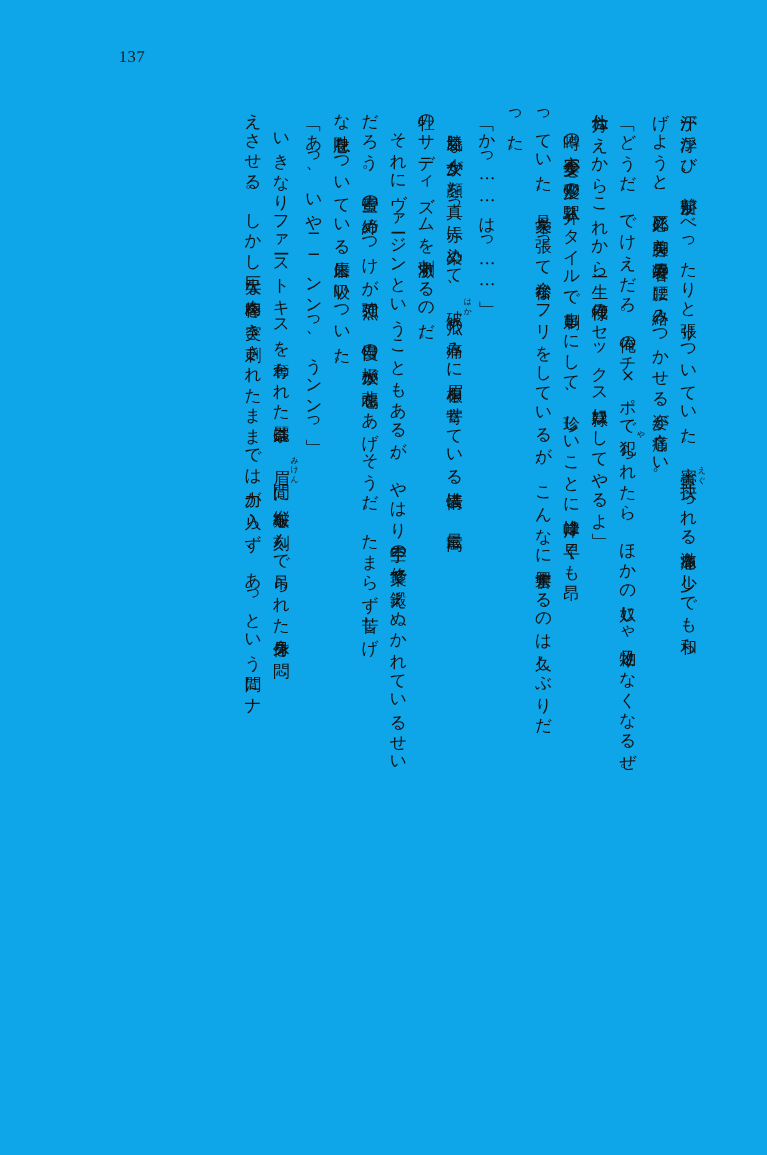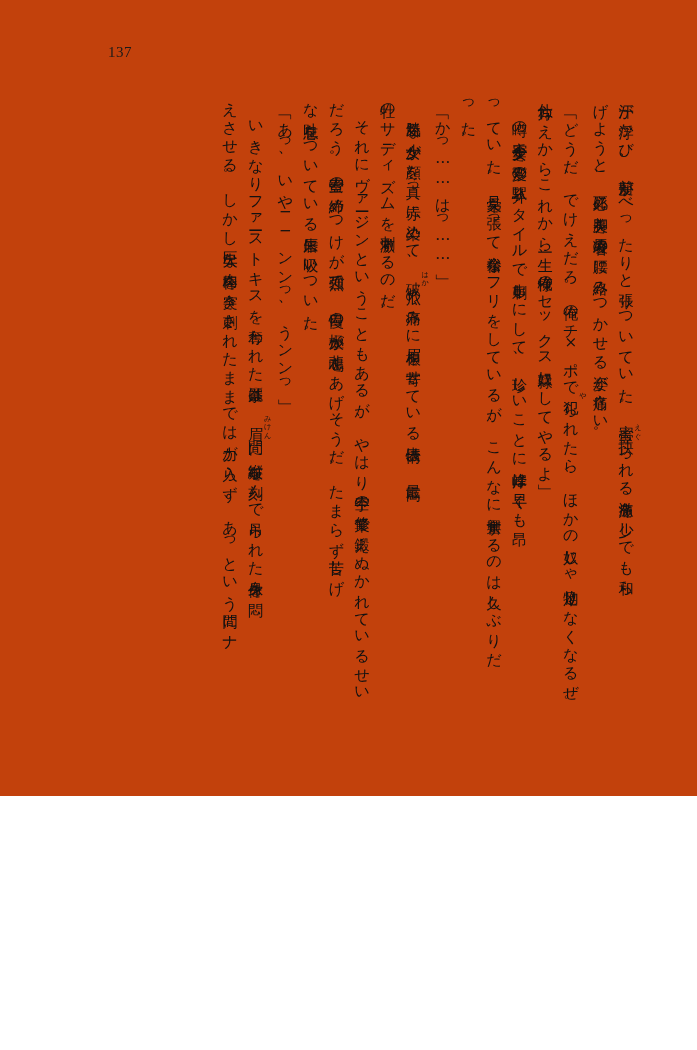--- a/index.html
+++ b/index.html
@@ -11,22 +11,22 @@
     width: 697px;
     height: 1050px;
     overflow: hidden;
     font-family: "Liberation Serif", "DejaVu Serif", serif;
     color: #111111;
   }
 
   #page {
     position: relative;
     width: 697px;
-    height: 796px;
-    background: #c2410c;
+    height: 1050px;
+    background: #0ea5e9;
   }
 
   #page-number {
     position: absolute;
     left: 108px;
     top: 44px;
     font-size: 15px;
     letter-spacing: 0.5px;
     color: #1a1a1a;
     font-family: "Liberation Serif", "DejaVu Serif", serif;

